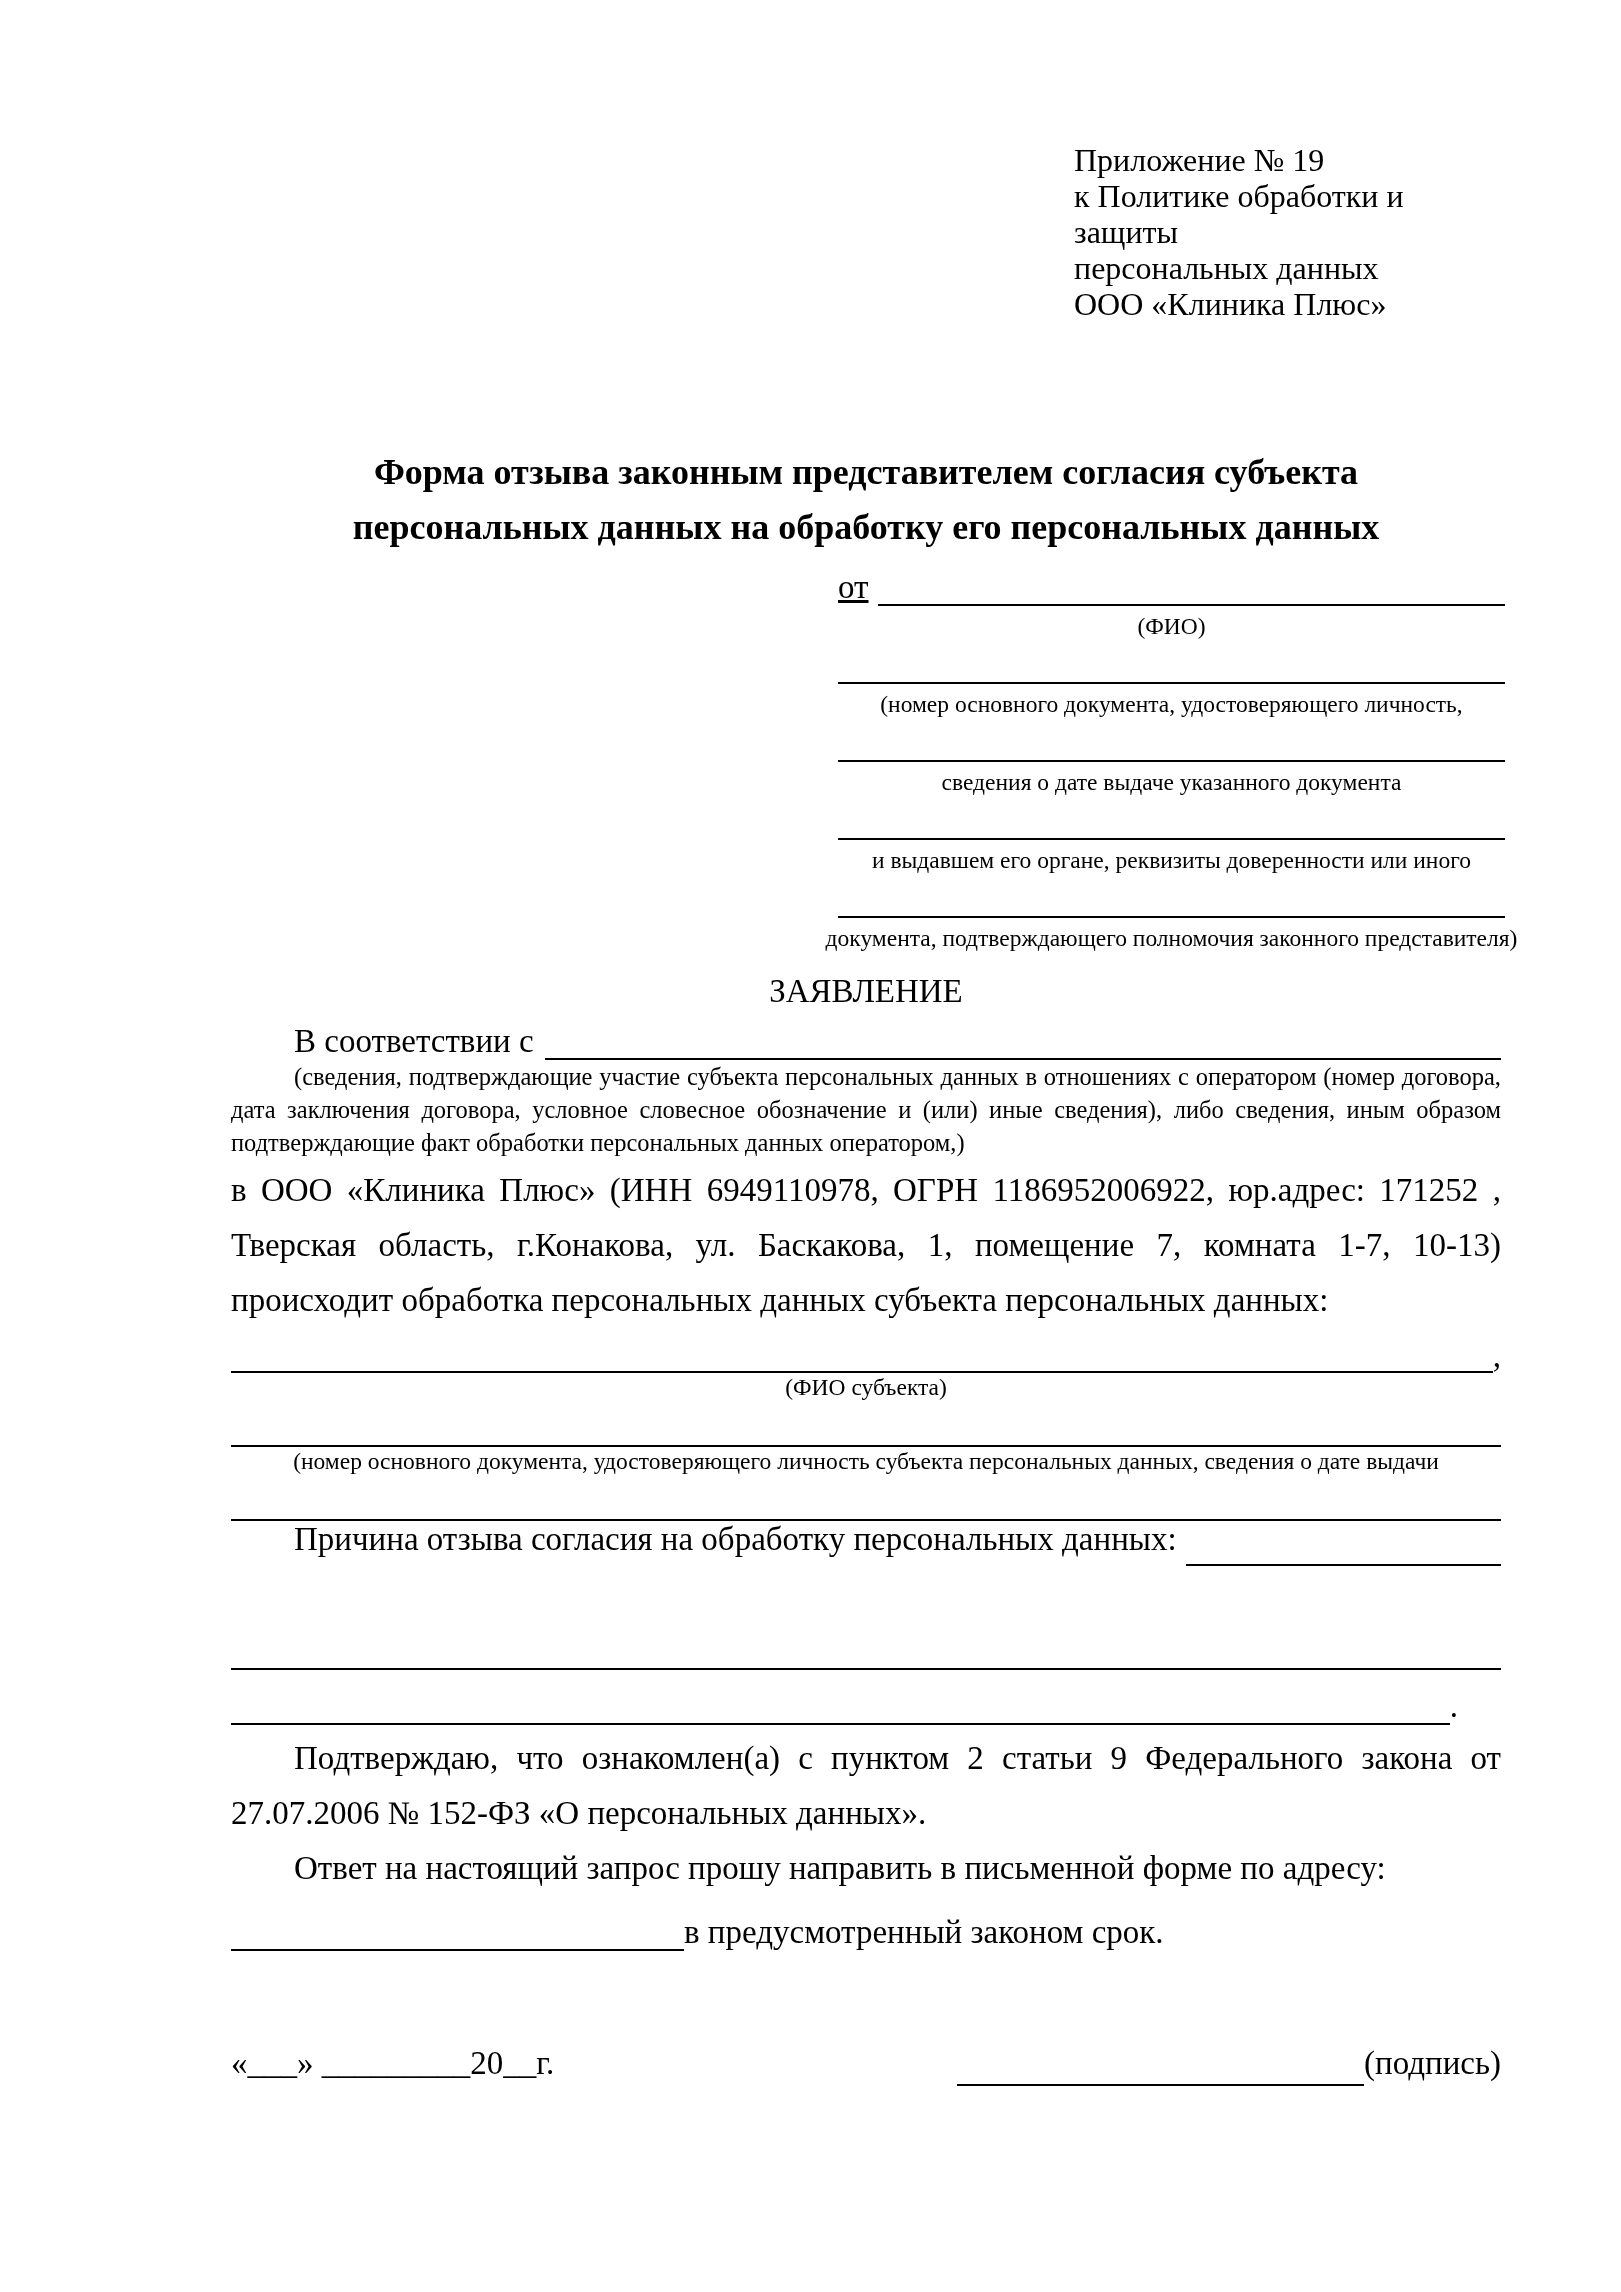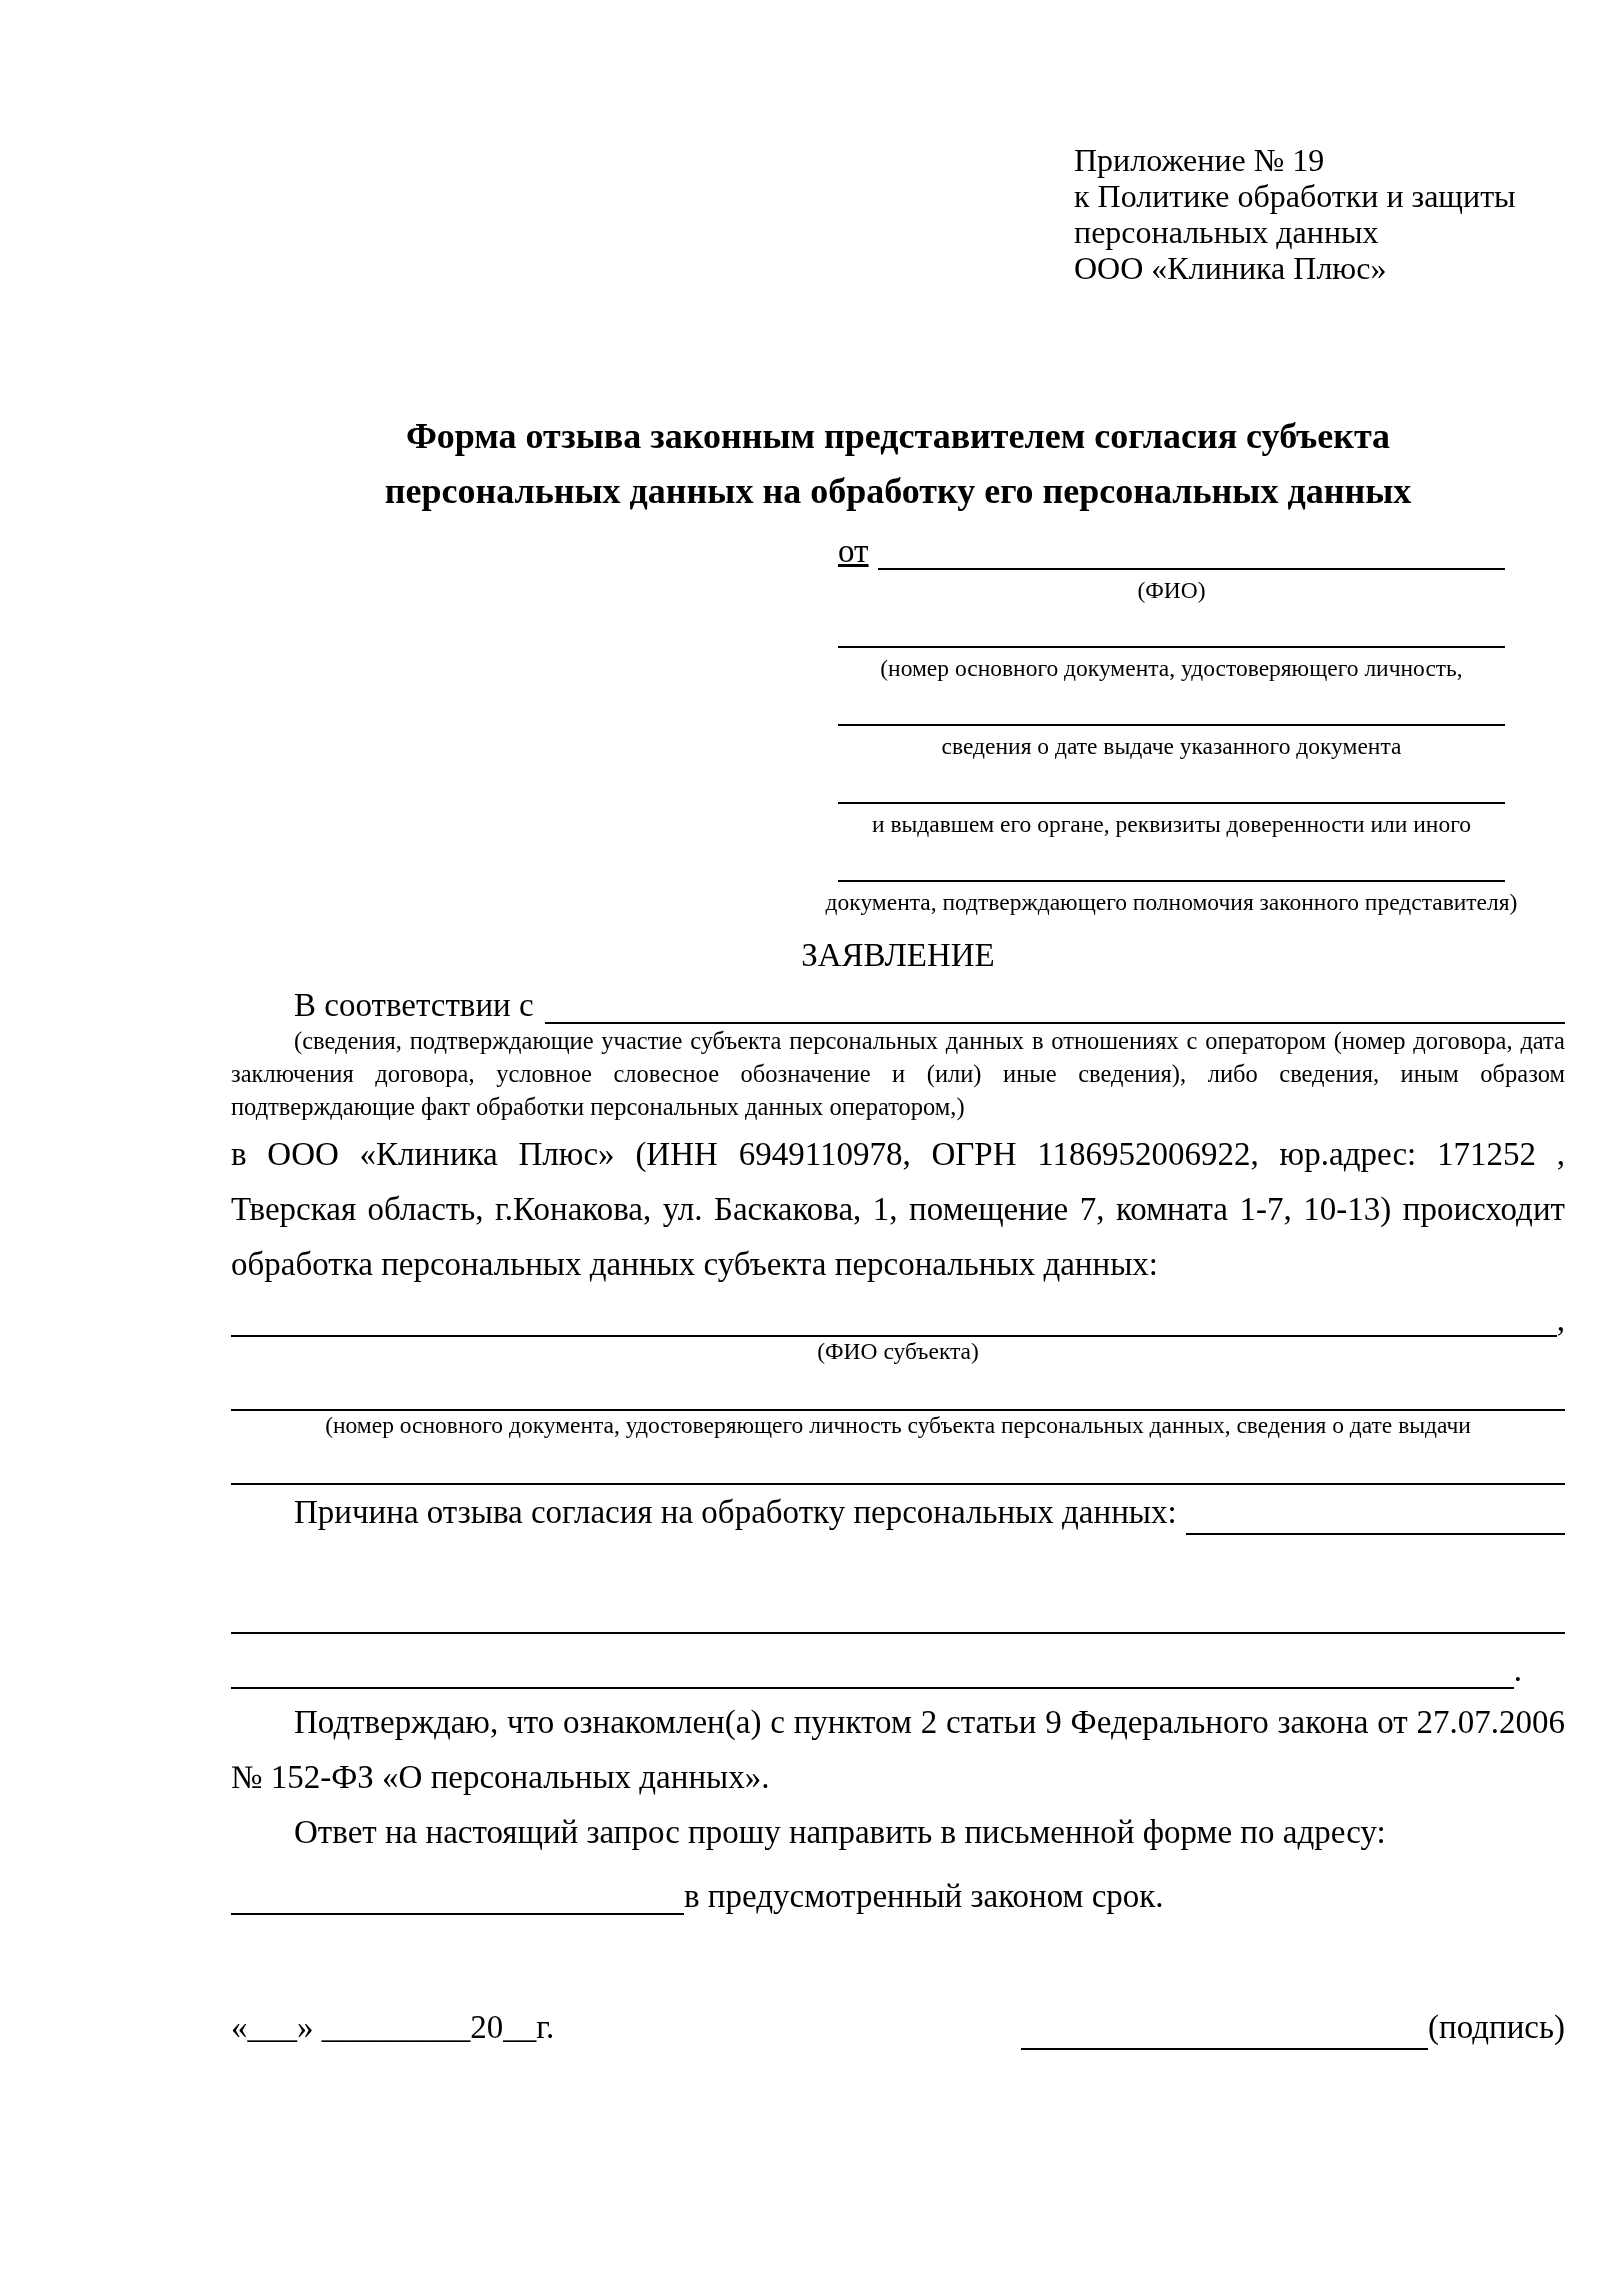--- a/index.html
+++ b/index.html
@@ -5,21 +5,21 @@
   html, body { margin: 0; padding: 0; background: #ffffff; }
   .page {
     position: relative;
     width: 1621px;
     height: 2293px;
     background: #ffffff;
     color: #000000;
     font-family: "Liberation Serif", "DejaVu Serif", serif;
     font-size: 33px;
     box-sizing: border-box;
-    padding: 142px 56px 0 231px;
+    padding: 142px 120px 0 231px;
     overflow: hidden;
   }
   .pre { white-space: pre-line; }
 
   
   .header-note {
     margin-left: 843px;
     font-size: 32px;
     line-height: 36px;
   }
@@ -86,21 +86,21 @@
   .subj-row { display: flex; align-items: flex-end; height: 45px; }
   .subj-rule { flex: 1 1 auto; border-bottom: 2px solid #000; height: 43px; }
   .subj-comma { line-height: 33px; }
   .wide-caption {
     font-size: 23.5px;
     line-height: 29px;
     text-align: center;
     white-space: nowrap;
   }
 
-  .reason-row { display: flex; align-items: center; height: 55px; }
+  .reason-row { display: flex; align-items: flex-start; height: 55px; }
   .reason-row .lbl { text-indent: 63px; white-space: nowrap; }
   .reason-rule { flex: 1 1 auto; border-bottom: 2px solid #000; height: 43px; margin-left: 9.8px; }
 
   .blank-rule-1 { margin-top: 41px; height: 51px; border-bottom: 2px solid #000; }
   .blank-row-2 { display: flex; align-items: flex-end; height: 55px; padding-right: 43px; }
   .blank-rule-2 { flex: 1 1 auto; border-bottom: 2px solid #000; height: 43px; }
 
   .reply-row { display: flex; align-items: flex-end; height: 55px; }
   .reply-rule { width: 453px; border-bottom: 2px solid #000; height: 43px; }
   .reply-tail { white-space: nowrap; }

